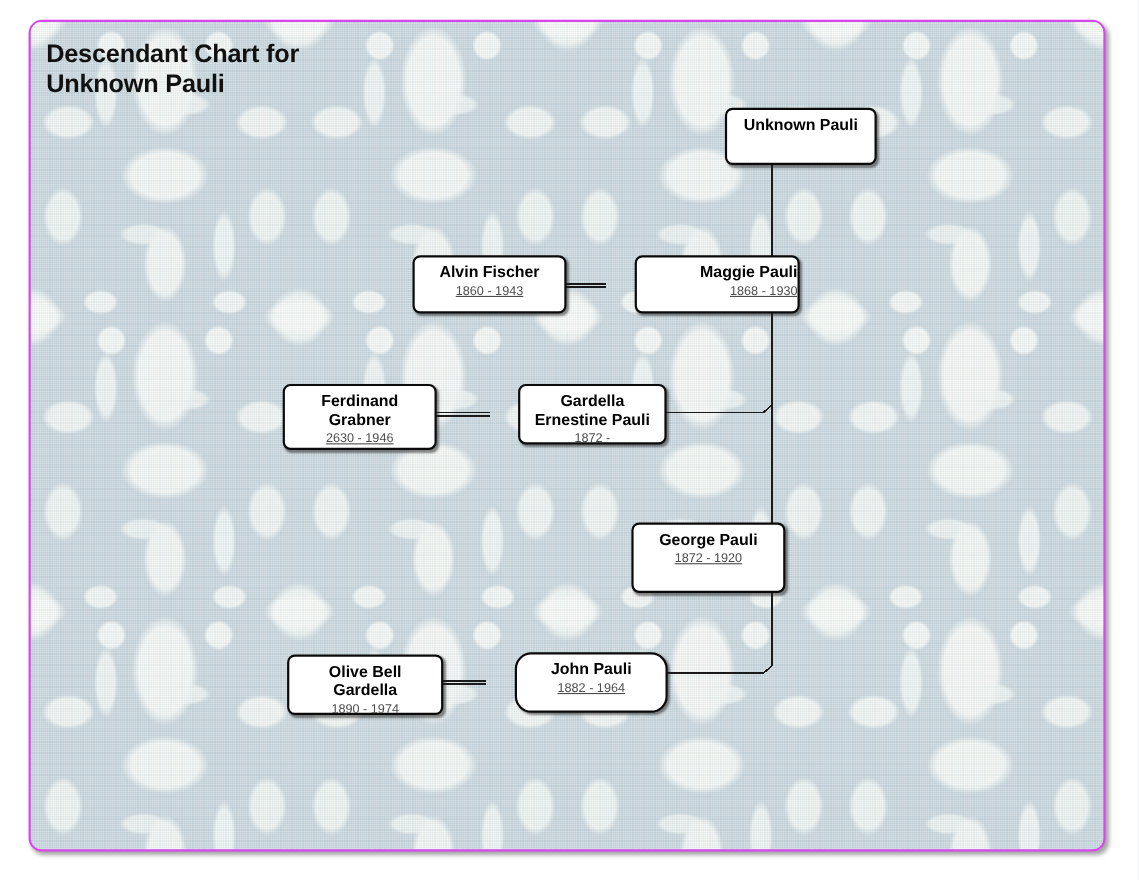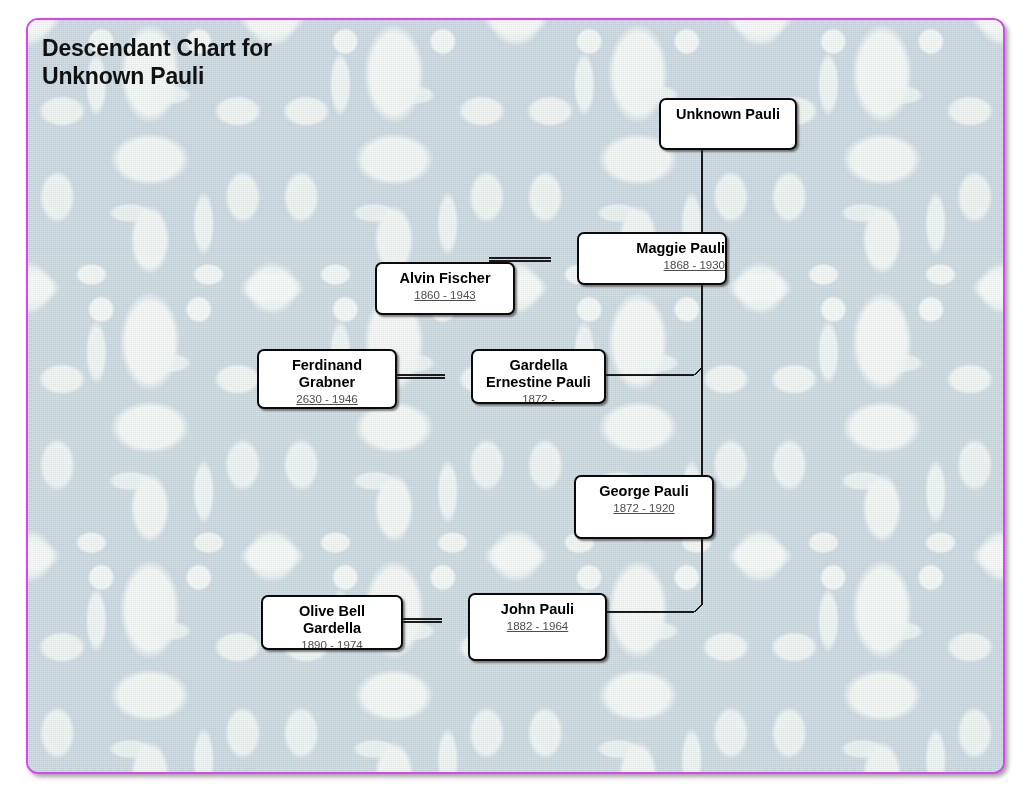--- a/index.html
+++ b/index.html
@@ -164,21 +164,21 @@
       <path d="M 343 358 L 417 358"></path>
       <path d="M 349 599 L 414 599"></path>
       <path d="M 349 602 L 414 602"></path>
     </g>
   </svg>
 
   <div id="people-layer">
       <div class="person-box" style="left: 631px; top: 78px; width: 138px; height: 52px;">
         <div class="person-name">Unknown Pauli</div>
       </div>
-      <div class="person-box" style="left: 347px; top: 212px; width: 140px; height: 53px; margin-top: 30px;">
+      <div class="person-box" style="left: 347px; top: 212px; width: 140px; height: 53px;">
         <div class="person-name">Alvin Fischer</div>
         <div class="person-dates">1860 - 1943</div>
       </div>
       <div class="person-box" style="left: 549px; top: 212px; width: 150px; height: 53px; align-items: flex-end;">
         <div class="person-name">Maggie Pauli</div>
         <div class="person-dates">1868 - 1930</div>
       </div>
       <div class="person-box" style="left: 229px; top: 329px; width: 140px; height: 60px;">
         <div class="person-name">Ferdinand
 Grabner</div>
@@ -191,19 +191,19 @@
       </div>
       <div class="person-box" style="left: 546px; top: 455px; width: 140px; height: 64px;">
         <div class="person-name">George Pauli</div>
         <div class="person-dates">1872 - 1920</div>
       </div>
       <div class="person-box" style="left: 233px; top: 575px; width: 142px; height: 55px;">
         <div class="person-name">Olive Bell
 Gardella</div>
         <div class="person-dates">1890 - 1974</div>
       </div>
-      <div class="person-box" style="left: 440px; top: 573px; width: 139px; height: 68px;">
+      <div class="person-box" style="left: 440px; top: 573px; width: 139px; height: 55px; border-radius: 15px;">
         <div class="person-name">John Pauli</div>
         <div class="person-dates">1882 - 1964</div>
       </div>
     </div>
 
 </div>
 
 </body></html>

